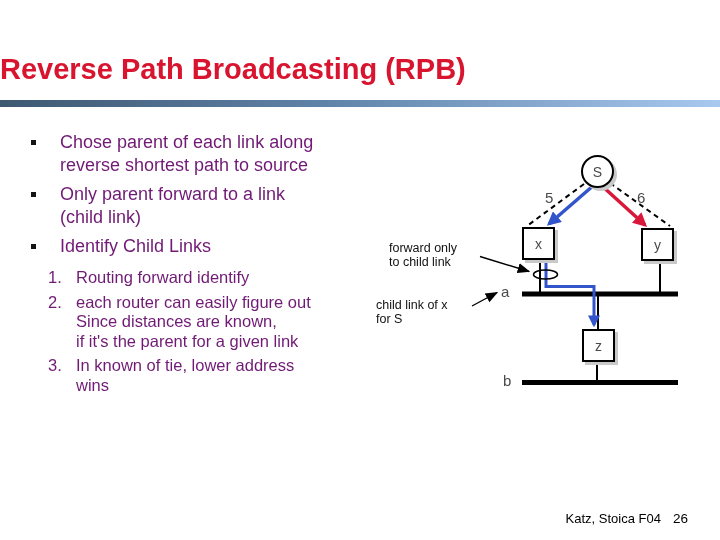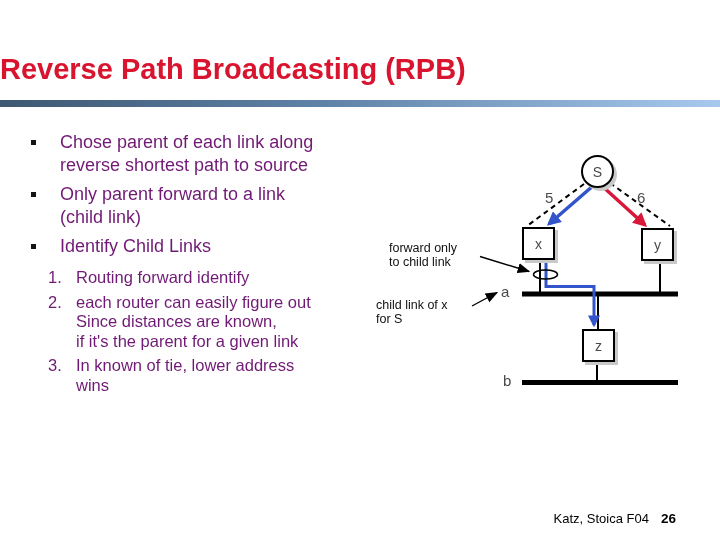--- a/index.html
+++ b/index.html
@@ -23,23 +23,23 @@
 
   
   svg.lines{position:absolute;left:0;top:0;width:720px;height:540px;pointer-events:none;}
   .node{position:absolute;width:29px;height:29px;background:#fff;border:2px solid #000;
         box-shadow:3px 3px 0 #c9c9c9;display:flex;align-items:center;justify-content:center;
         font-size:14px;color:#4a4a4a;}
   .circle{border-radius:50%;}
   .dlabel{position:absolute;font-size:15px;color:#4a4a4a;}
   .anno{position:absolute;font-size:12.5px;line-height:13.5px;color:#111;}
 
-  .footer{position:absolute;top:511px;right:44px;display:flex;align-items:flex-start;
+  .footer{position:absolute;top:511px;right:32px;display:flex;align-items:flex-start;
           font-size:13px;color:#000;}
-  .pagenum{font-weight:bold;margin-left:12px;font-size:13.5px;}
+  .pagenum{font-weight:normal;margin-left:12px;font-size:13.5px;}
 </style>
 </head>
 <body>
 
 <div class="slide">
 
   <div class="title">Reverse Path Broadcasting (RPB)</div>
   <div class="divider"></div>
 
   <div class="content">

